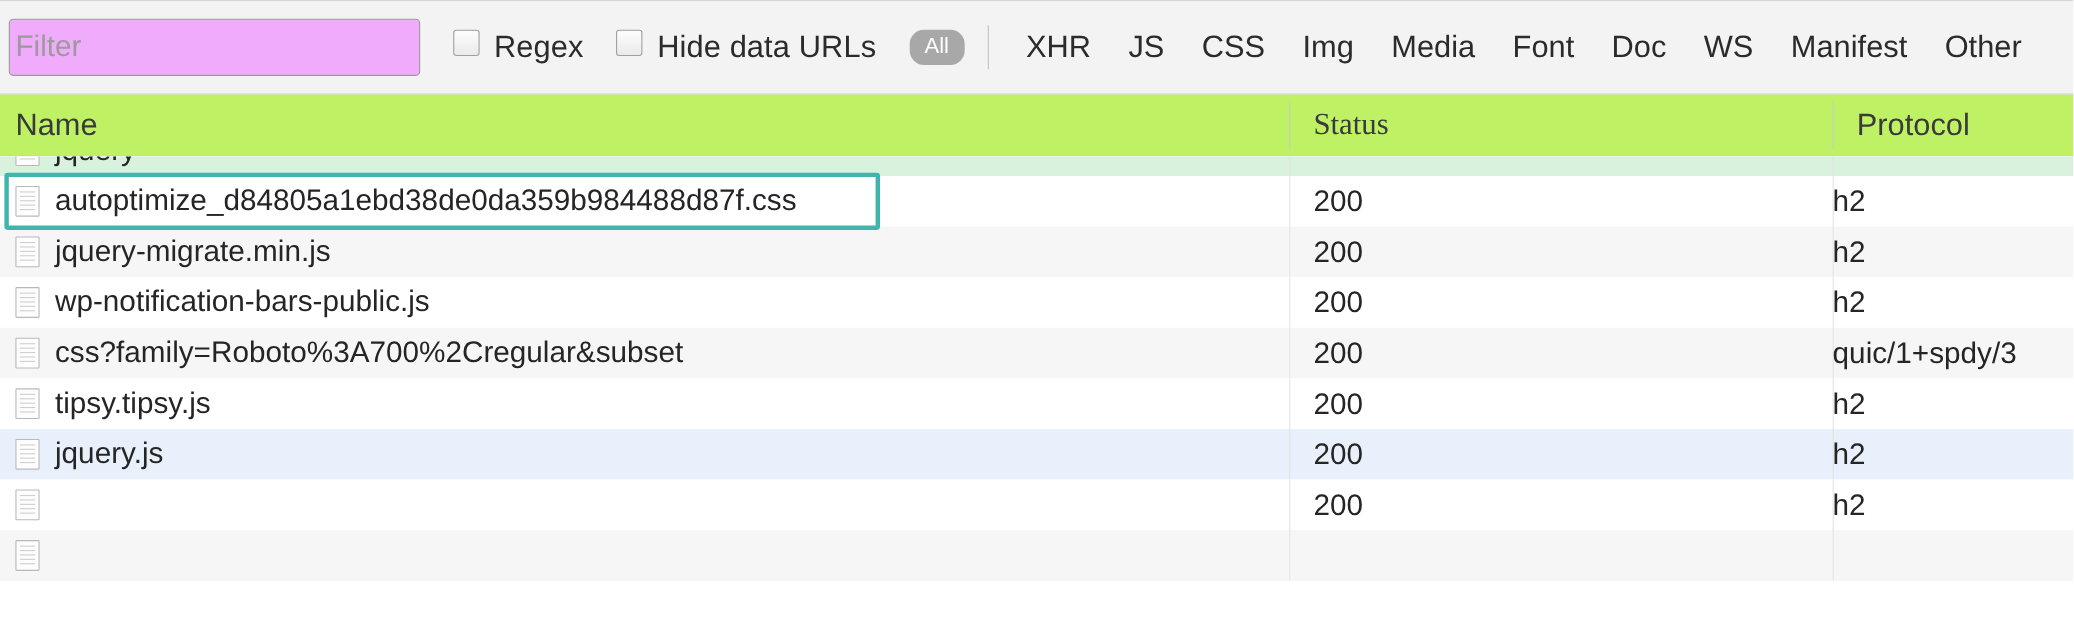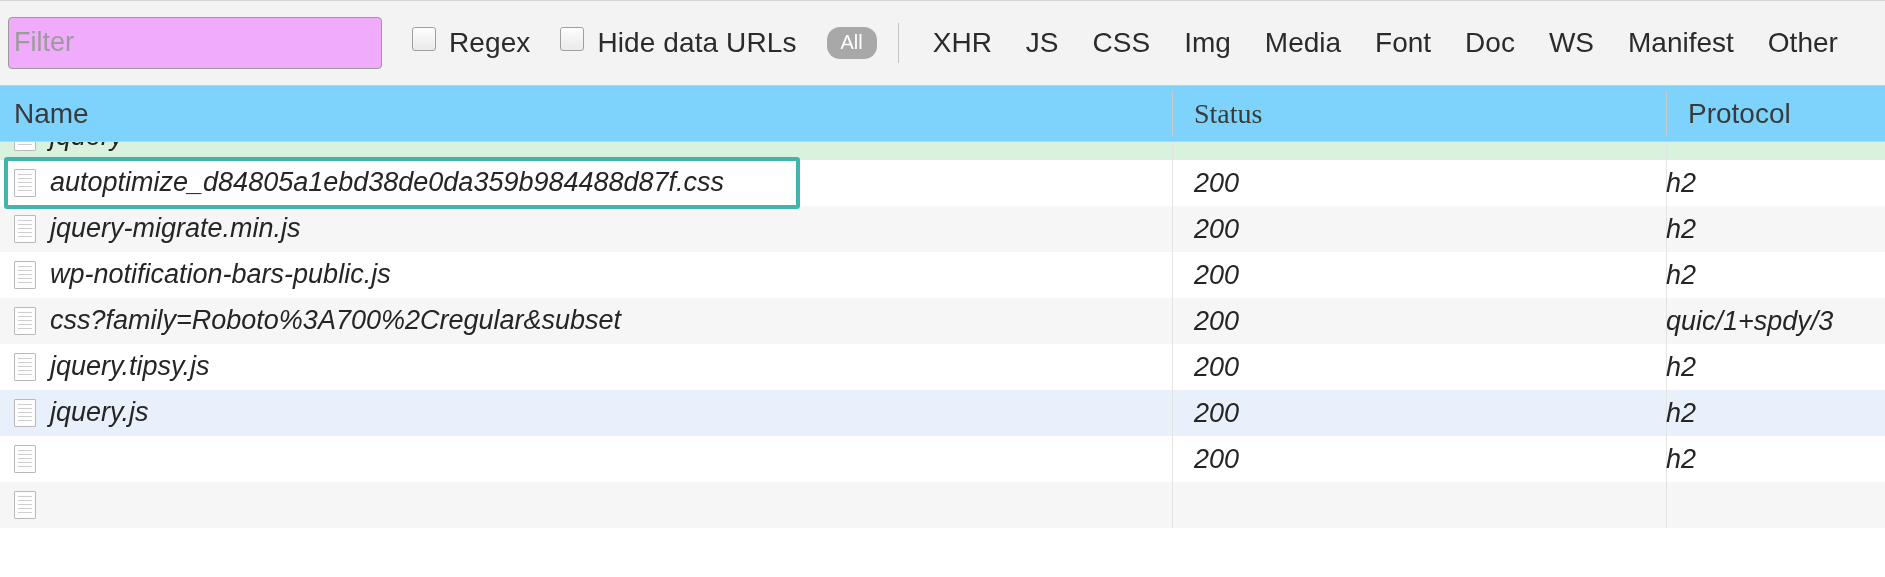--- a/index.html
+++ b/index.html
@@ -89,21 +89,21 @@
     margin-left: 34px;
     white-space: nowrap;
     line-height: 1;
   }
   .type-btn.last { margin-right: 14px; }
 
   
   .thead {
     height: 56px;
     flex: 0 0 56px;
-    background: #7dd3fc;
+    background: #bef264;
     border-bottom: 1px solid #cfcfcf;
     position: relative;
   }
   .th {
     position: absolute;
     top: 0;
     height: 56px;
     display: flex;
     align-items: center;
     font-size: 28px;
@@ -125,21 +125,20 @@
     position: relative;
     flex: 1 1 auto;
     overflow: hidden;
     background: #fff;
   }
 
   .row {
     position: relative;
     height: 46px;
     width: 1885px;
-    font-style: italic;
   }
   .row.alt  { background: #f6f6f6; }
   .row.even { background: #ffffff; }
   .row.selected-blue { background: #e8f0fb; }
   .row.green { background: #d9f2dd; }
 
   .row .cell {
     position: absolute;
     top: 0;
     height: 46px;
@@ -299,21 +298,21 @@
           <span class="fname">css?family=Roboto%3A700%2Cregular&amp;subset</span>
         </div>
         <div class="cell cell-status">200</div>
         <div class="cell cell-protocol">quic/1+spdy/3</div>
       </div>
       <div class="row even">
         <span class="colline c1"></span>
         <span class="colline c2"></span>
         <div class="cell cell-name">
           <span class="file-icon"></span>
-          <span class="fname">jquery.tipsy.js</span>
+          <span class="fname">tipsy.tipsy.js</span>
         </div>
         <div class="cell cell-status">200</div>
         <div class="cell cell-protocol">h2</div>
       </div>
       <div class="row selected-blue">
         <span class="colline c1"></span>
         <span class="colline c2"></span>
         <div class="cell cell-name">
           <span class="file-icon"></span>
           <span class="fname">jquery.js</span>

